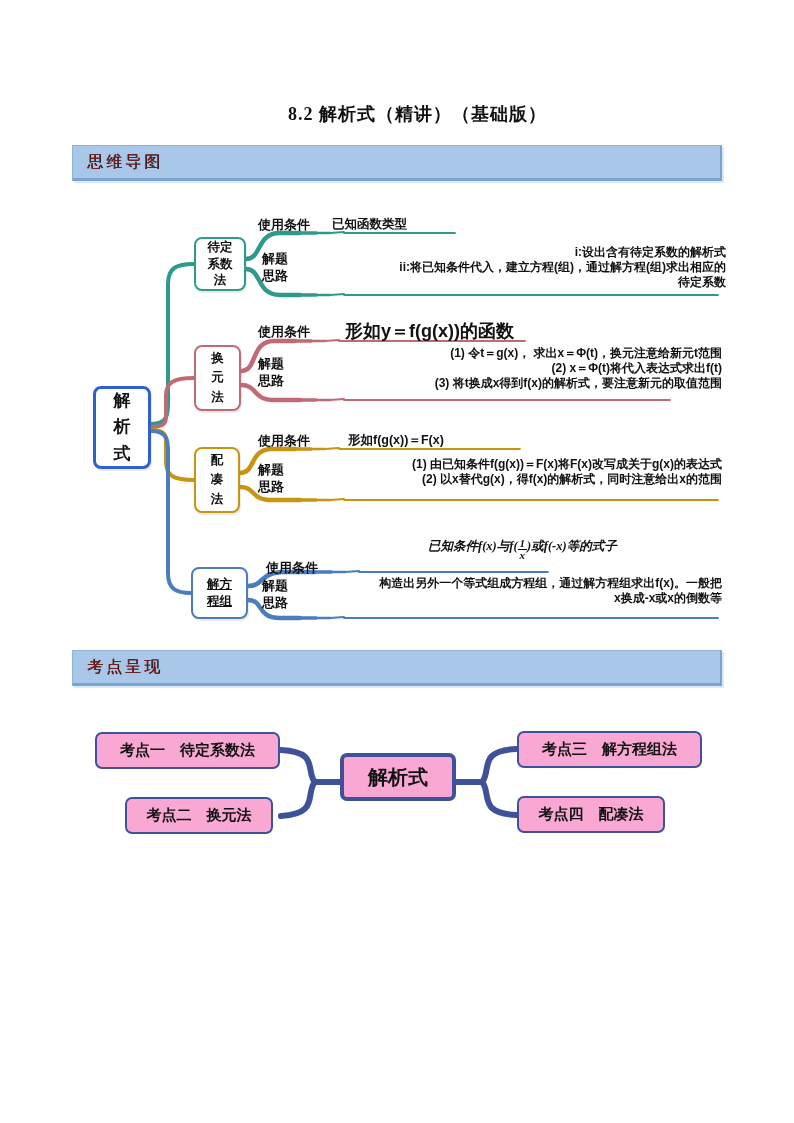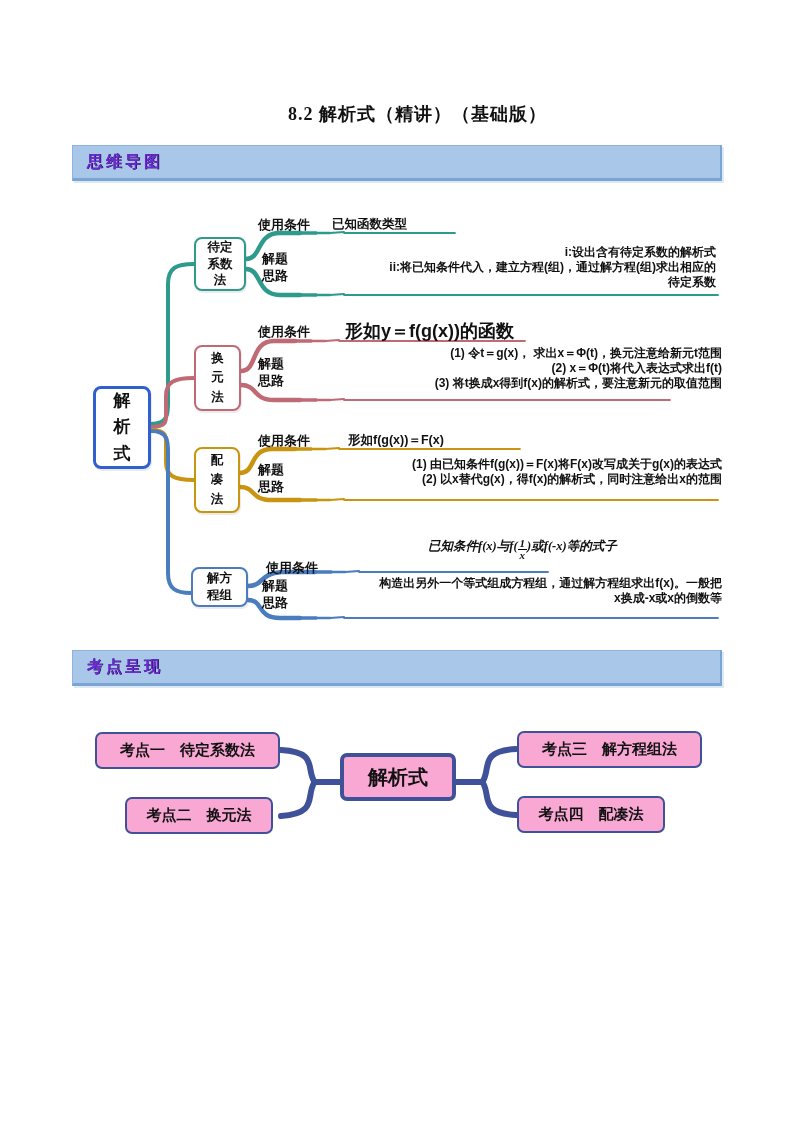--- a/index.html
+++ b/index.html
@@ -21,39 +21,39 @@
   .banner{
     left:72px; width:650px; height:36px;
     background:var(--banner-bg);
     border:1px solid var(--banner-border);
     border-bottom:3px solid var(--banner-edge);
     border-right:2px solid var(--banner-edge);
     box-shadow:2px 2px 0 #dce9f6;
     display:flex; align-items:center; padding-left:14px;
   }
   .banner-label{
-    font-weight:bold; font-size:16px; letter-spacing:3px; color:#6d28d9;
+    font-weight:normal; font-size:16px; letter-spacing:3px; color:#7f1d1d;
     text-shadow:0.6px 0 0 #000;
   }
   svg.overlay{position:absolute; top:0; left:0; pointer-events:none;}
   .node{
     position:absolute; background:#fff; border-style:solid; border-radius:8px;
     display:flex; align-items:center; justify-content:center; text-align:center;
     white-space:pre-line; box-shadow:1px 2px 0 rgba(120,120,120,0.15);
   }
   .root-node{
     left:93px; top:386px; width:58px; height:83px;
     border-width:3px; border-color:var(--root-blue);
     font-family:"Liberation Serif", serif; font-weight:600; font-size:17px; line-height:1.55;
   }
   .branch-box{font-weight:bold; font-size:12.5px; line-height:1.35; border-width:2.5px;}
   #bx0{left:194px; top:237px; width:52px; height:54px; border-color:var(--teal);}
   #bx1{left:194px; top:345px; width:47px; height:66px; border-color:var(--rose); line-height:1.55;}
   #bx2{left:194px; top:447px; width:46px; height:66px; border-color:var(--gold); line-height:1.55;}
-  #bx3{left:191px; top:567px; width:57px; height:40px; border-color:var(--blue4);}
+  #bx3{left:191px; top:567px; width:57px; height:52px; border-color:var(--blue4);text-decoration:underline;}
   .lbl{position:absolute; font-size:13px; font-weight:bold; line-height:1.3; white-space:pre-line;}
   .txt{position:absolute; font-size:12px; font-weight:bold; line-height:15px; white-space:pre-line;text-align:right;}
   .cond4{
     position:absolute; left:428px; top:538px;
     font-family:"Liberation Serif", serif; font-style:italic; font-size:12.5px; font-weight:bold;
   }
   .frac{display:inline-block; text-align:center; vertical-align:-0.8em; line-height:1; font-size:11px;}
   .frac span{display:block;}
   .frac .num{border-bottom:1px solid #000; padding:0 2px;}
   .knode{
@@ -152,21 +152,21 @@
 <div class="node branch-box" id="bx2">配
 凑
 法</div>
 <div class="node branch-box" id="bx3">解方
 程组</div>
 
 <div class="lbl" style="left:258px; top:217px;">使用条件</div>
 <div class="txt" style="left:332px; top:217px; font-size:12.5px;">已知函数类型</div>
 <div class="lbl" style="left:262px; top:251px;">解题
 思路</div>
-<div class="txt" style="left:324px; top:245px; width:392px;">i:设出含有待定系数的解析式
+<div class="txt" style="left:334px; top:245px; width:392px;">i:设出含有待定系数的解析式
 ii:将已知条件代入，建立方程(组)，通过解方程(组)求出相应的
 待定系数</div>
 
 <div class="lbl" style="left:258px; top:324px;">使用条件</div>
 <div class="txt" style="left:345px; top:324px; font-size:18px;">形如y＝f(g(x))的函数</div>
 <div class="lbl" style="left:258px; top:356px;">解题
 思路</div>
 <div class="txt" style="left:318px; top:346px; width:404px;">(1) 令t＝g(x)， 求出x＝Φ(t)，换元注意给新元t范围
 (2) x＝Φ(t)将代入表达式求出f(t)
 (3) 将t换成x得到f(x)的解析式，要注意新元的取值范围</div>

